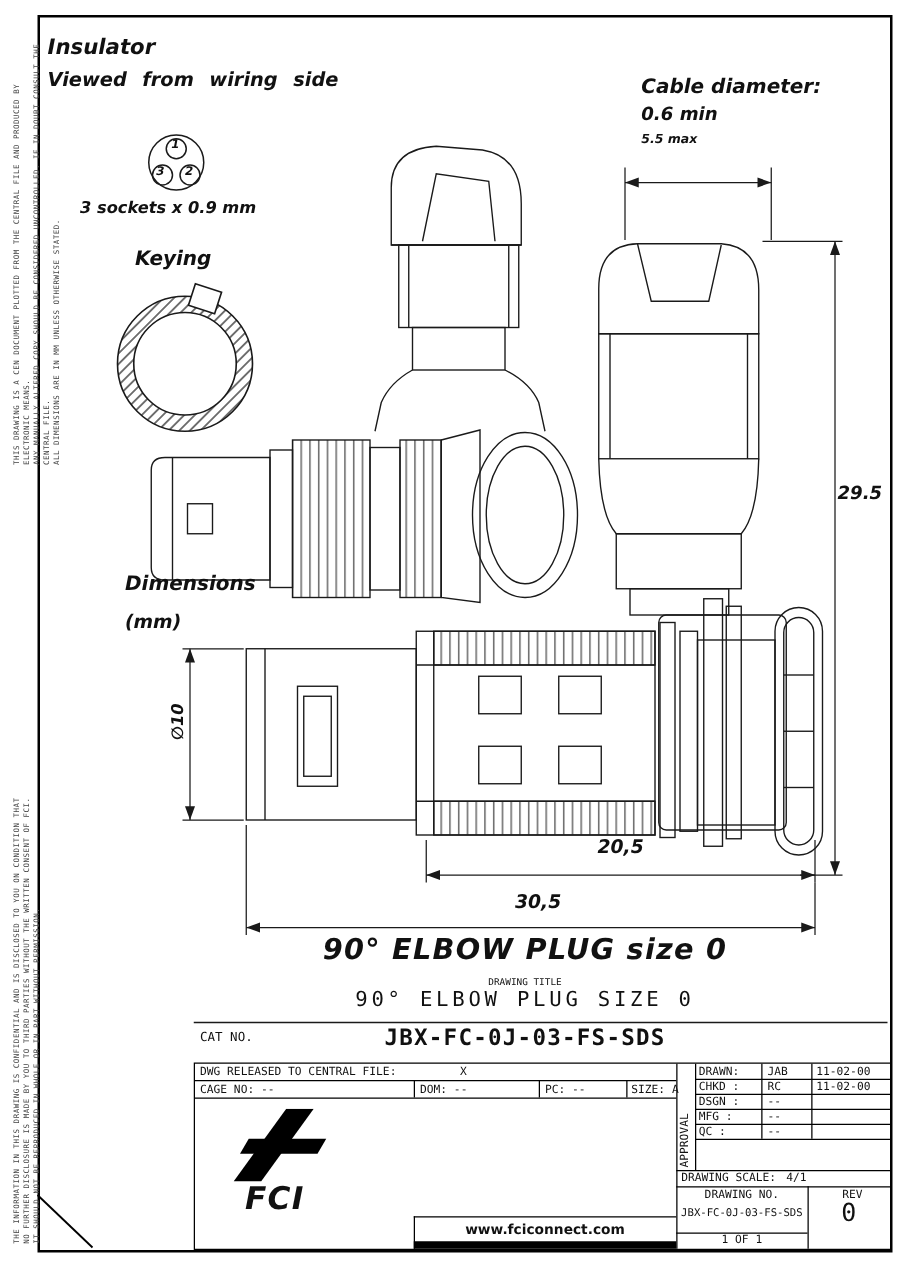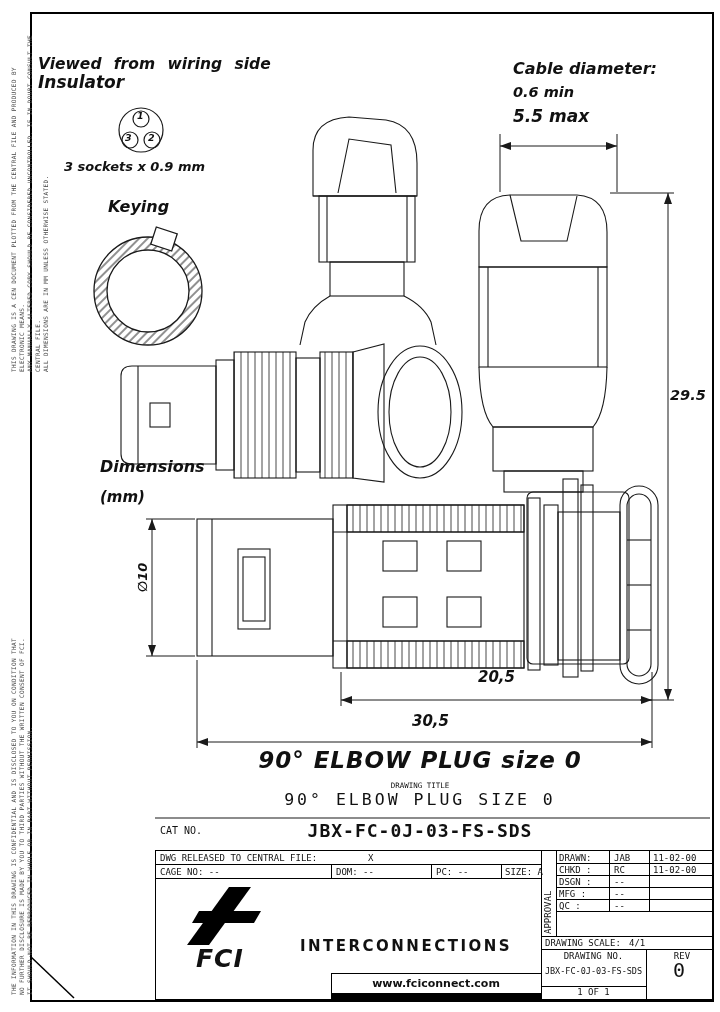--- a/index.html
+++ b/index.html
@@ -7,31 +7,31 @@
   .frame{position:absolute;left:30px;top:12px;width:680px;height:986px;border:2px solid #000;}
   .lbl{position:absolute;white-space:nowrap;}
   .hand{font-style:italic;font-weight:bold;font-family:"DejaVu Sans",sans-serif;}
   .mono{font-family:"DejaVu Sans Mono",monospace;}
   svg.art{position:absolute;left:0;top:0;}
   .vtext{position:absolute;transform:rotate(-90deg);transform-origin:0 0;font-size:6px;line-height:8px;
          font-family:"DejaVu Sans Mono",monospace;color:#444;letter-spacing:.4px;white-space:pre-line;}
   .vt-top{left:10px;top:372px;width:345px;}
   .vt-bottom{left:10px;top:995px;width:400px;}
 
-  .l-ins-title{left:38px;top:28px;font-size:17px;margin-top:44px;}
+  .l-ins-title{left:38px;top:28px;font-size:17px;}
   .l-ins-sub{left:38px;top:55px;font-size:15.5px;word-spacing:7px;}
   .l-sock{font-size:9.5px;font-weight:bold;font-style:italic;}
   .l-sock1{left:137px;top:110px;}
   .l-sock3{left:125px;top:132px;}
   .l-sock2{left:148px;top:132px;}
   .l-socknote{left:64px;top:159px;font-size:13px;text-align:right;}
   .l-keying{left:108px;top:197px;font-size:16px;}
   .l-cable{left:513px;top:59px;font-size:16px;}
   .l-cablemin{left:513px;top:84px;font-size:14.5px;}
-  .l-cablemax{left:513px;top:106px;font-size:17px;}
+  .l-cablemax{left:513px;top:106px;font-size:10px;}
   .l-295{left:670px;top:387px;font-size:14.5px;}
   .l-dimnote1{left:100px;top:457px;font-size:16px;}
   .l-dimnote2{left:100px;top:488px;font-size:15px;}
   .l-d10{left:135px;top:592px;font-size:13px;transform:rotate(-90deg);transform-origin:0 0;}
   .l-205{left:478px;top:668px;font-size:15px;}
   .l-305{left:412px;top:712px;font-size:15px;}
   .l-maintitle{left:230px;top:747px;width:380px;text-align:center;font-size:23px;letter-spacing:1px;}
   .l-dtlabel{left:230px;top:781px;width:380px;text-align:center;font-size:7.5px;}
   .l-dtitle{left:230px;top:790px;width:380px;text-align:center;font-size:16.5px;letter-spacing:3px;}
   .l-catlabel{left:160px;top:825px;font-size:10px;}
@@ -262,17 +262,16 @@
     <div class="tc ctr" style="left:490px;top:100px;width:72px">REV</div>
     <div class="tc ctr" style="left:386px;top:115px;width:103px;font-size:8.5px">JBX-FC-0J-03-FS-SDS</div>
     <div class="bigrev">0</div>
     <div class="tc ctr" style="left:385px;top:136px;width:105px">1 OF 1</div>
 
     <svg style="position:absolute;left:15px;top:36px" width="100" height="60" viewBox="0 0 100 60">
       <polygon points="58,0 80,0 38,58 16,58" fill="#000"></polygon>
       <polygon points="28,24 90,24 83,36 21,36" fill="#000"></polygon>
     </svg>
     <div class="fci-word">FCI</div>
-    <div class="interco">INTERCONNECTIONS</div>
     <div class="site">www.fciconnect.com</div>
   </div>
 
 </div>
 
 </body></html>

